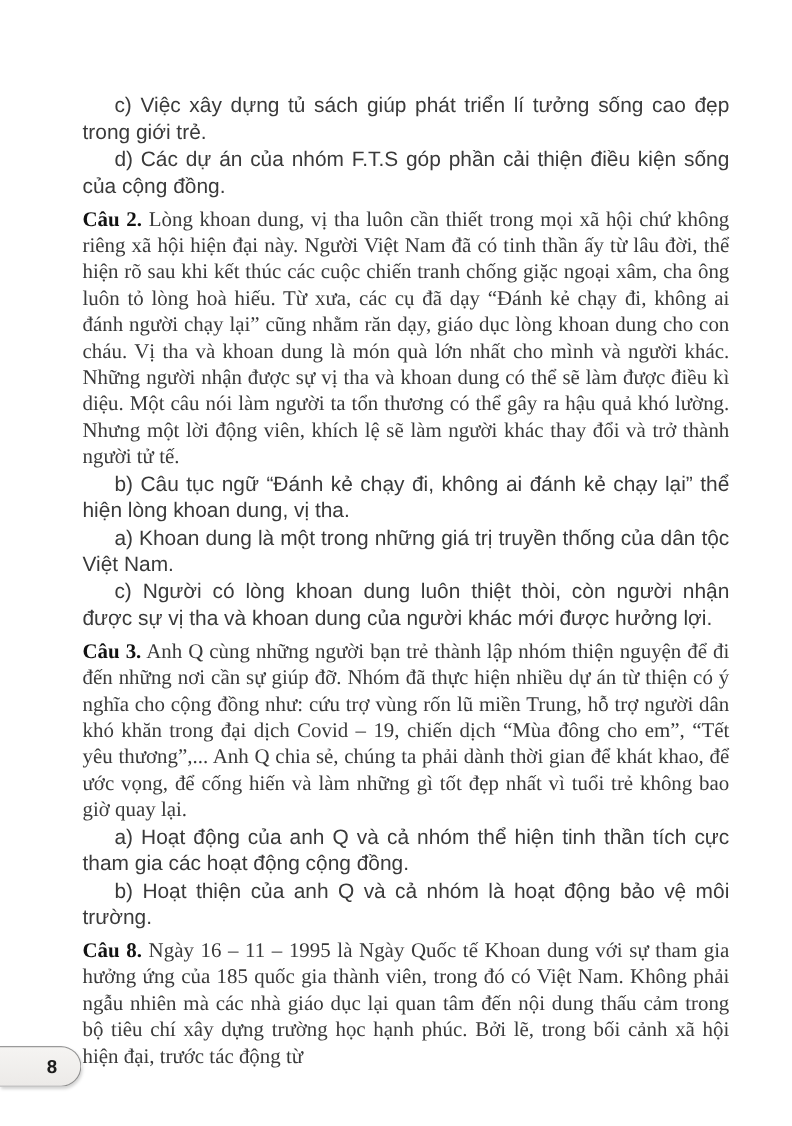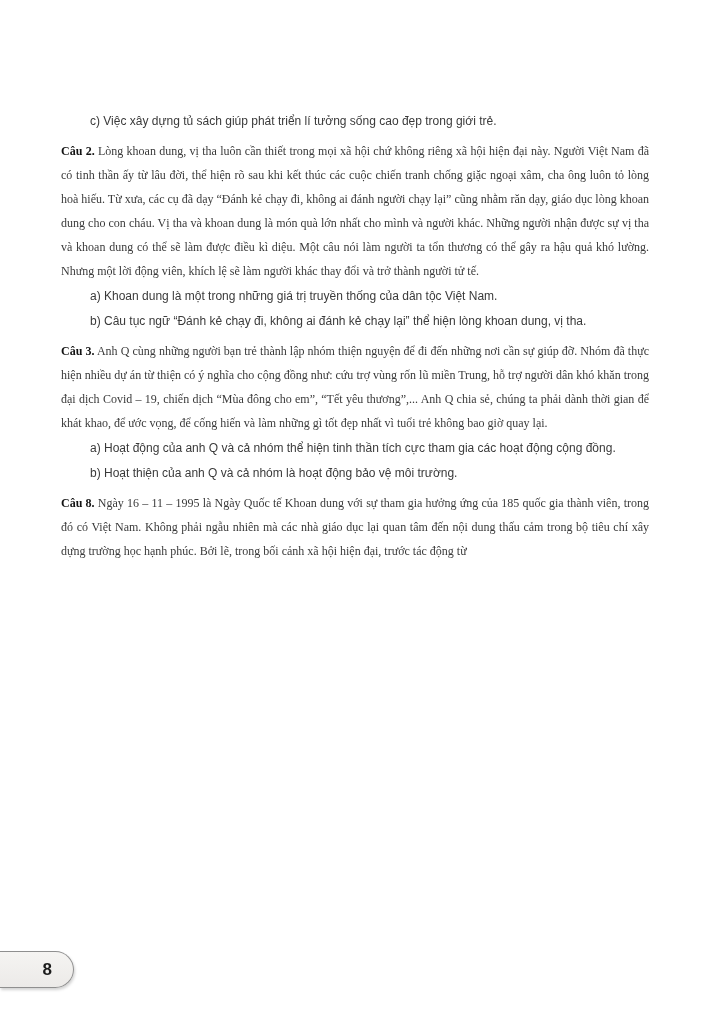--- a/index.html
+++ b/index.html
@@ -9,27 +9,26 @@
     font-family: "Liberation Sans", "DejaVu Sans", sans-serif;
   }
   .page {
     position: relative;
     width: 720px; height: 1024px;
     background: #ffffff;
     overflow: hidden;
   }
   .content {
     position: absolute;
-    left: 61px; top: 84px;
+    left: 75px; top: 84px;
     width: 588px;
-    font-size: 12px;
+    font-size: 19px;
     line-height: 24px;
     color: #3a3a3a;
     text-align: justify;
-    margin-top: 24px;
   }
   .content p { margin: 0; }
   p.option { text-indent: 29px; margin-top: 1px; }
   p.question { margin-top: 6px; text-indent: 0; font-family: Liberation Serif, serif; }
   .qlabel { font-weight: bold; color: #121212; }
   .page-tab {
     position: absolute;
     left: 0; top: 951px;
     width: 74px; height: 37px;
     box-sizing: border-box;
@@ -47,25 +46,27 @@
     color: #1c1c1c;
   }
 </style>
 </head>
 <body>
 
 <div class="page">
   <div class="content">
 
     <p class="option"><span>c) Việc xây dựng tủ sách giúp phát triển lí tưởng sống cao đẹp trong giới trẻ.</span></p>
+    <p class="option"><span>d) Các dự án của nhóm F.T.S góp phần cải thiện điều kiện sống của cộng đồng.</span></p>
 
     <p class="question"><b class="qlabel">Câu 2.</b> <span>Lòng khoan dung, vị tha luôn cần thiết trong mọi xã hội chứ không riêng xã hội hiện đại này. Người Việt Nam đã có tinh thần ấy từ lâu đời, thể hiện rõ sau khi kết thúc các cuộc chiến tranh chống giặc ngoại xâm, cha ông luôn tỏ lòng hoà hiếu. Từ xưa, các cụ đã dạy “Đánh kẻ chạy đi, không ai đánh người chạy lại” cũng nhằm răn dạy, giáo dục lòng khoan dung cho con cháu. Vị tha và khoan dung là món quà lớn nhất cho mình và người khác. Những người nhận được sự vị tha và khoan dung có thể sẽ làm được điều kì diệu. Một câu nói làm người ta tổn thương có thể gây ra hậu quả khó lường. Nhưng một lời động viên, khích lệ sẽ làm người khác thay đổi và trở thành người tử tế.</span></p>
 
+    <p class="option"><span>b) Câu tục ngữ “Đánh kẻ chạy đi, không ai đánh kẻ chạy lại” thể hiện lòng khoan dung, vị tha.</span></p>
     <p class="option"><span>a) Khoan dung là một trong những giá trị truyền thống của dân tộc Việt Nam.</span></p>
-    <p class="option"><span>b) Câu tục ngữ “Đánh kẻ chạy đi, không ai đánh kẻ chạy lại” thể hiện lòng khoan dung, vị tha.</span></p>
+    <p class="option"><span>c) Người có lòng khoan dung luôn thiệt thòi, còn người nhận được sự vị tha và khoan dung của người khác mới được hưởng lợi.</span></p>
 
     <p class="question"><b class="qlabel">Câu 3.</b> <span>Anh Q cùng những người bạn trẻ thành lập nhóm thiện nguyện để đi đến những nơi cần sự giúp đỡ. Nhóm đã thực hiện nhiều dự án từ thiện có ý nghĩa cho cộng đồng như: cứu trợ vùng rốn lũ miền Trung, hỗ trợ người dân khó khăn trong đại dịch Covid – 19, chiến dịch “Mùa đông cho em”, “Tết yêu thương”,... Anh Q chia sẻ, chúng ta phải dành thời gian để khát khao, để ước vọng, để cống hiến và làm những gì tốt đẹp nhất vì tuổi trẻ không bao giờ quay lại.</span></p>
 
     <p class="option"><span>a) Hoạt động của anh Q và cả nhóm thể hiện tinh thần tích cực tham gia các hoạt động cộng đồng.</span></p>
     <p class="option"><span>b) Hoạt thiện của anh Q và cả nhóm là hoạt động bảo vệ môi trường.</span></p>
 
     <p class="question"><b class="qlabel">Câu 8.</b> <span>Ngày 16 – 11 – 1995 là Ngày Quốc tế Khoan dung với sự tham gia hưởng ứng của 185 quốc gia thành viên, trong đó có Việt Nam. Không phải ngẫu nhiên mà các nhà giáo dục lại quan tâm đến nội dung thấu cảm trong bộ tiêu chí xây dựng trường học hạnh phúc. Bởi lẽ, trong bối cảnh xã hội hiện đại, trước tác động từ</span></p>
 
   </div>
 

